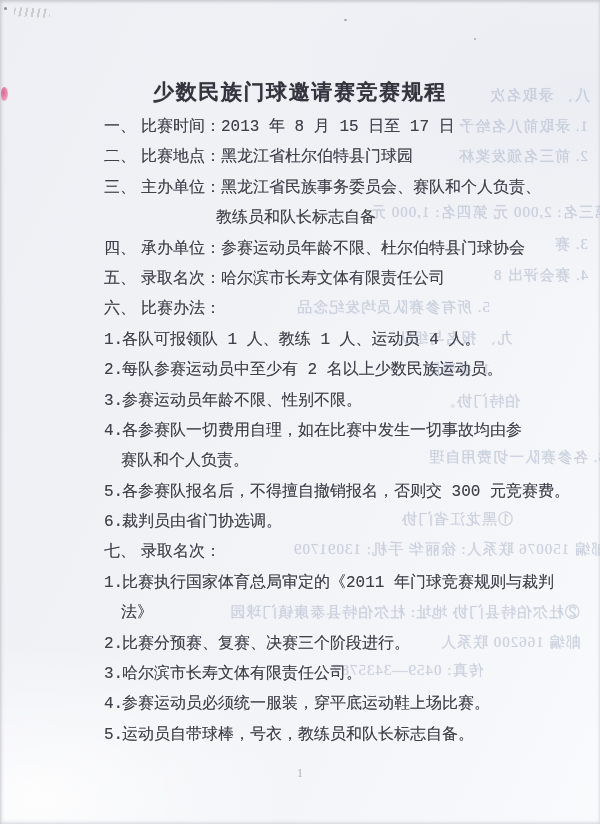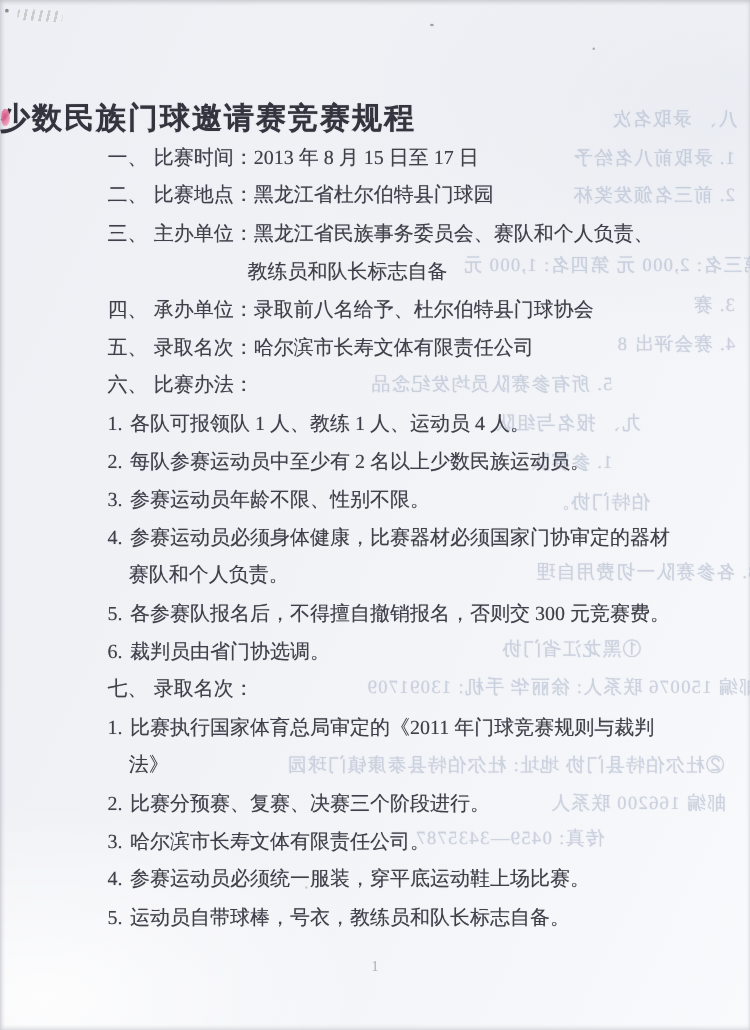--- a/index.html
+++ b/index.html
@@ -8,25 +8,25 @@
     margin:0 auto;
     background:
       radial-gradient(ellipse 420px 260px at 6% 97%, rgba(255,255,255,0.85) 0%, rgba(255,255,255,0) 60%),
       radial-gradient(ellipse 500px 300px at 96% 10%, rgba(226,230,238,0.55) 0%, rgba(226,230,238,0) 70%),
       linear-gradient(115deg, #edeff4 0%, #f1f2f6 40%, #f5f6f9 75%, #f9fafc 100%);
     box-shadow: inset 0 2px 3px rgba(170,173,180,0.45), inset 2px 0 3px rgba(190,193,200,0.35), inset 0 -2px 3px rgba(190,193,200,0.35);
     font-family:"Liberation Serif","DejaVu Serif",serif;
   }
   .title {
     position:absolute; top:78px; left:0; right:0; margin:0;
-    font-size:24px; font-weight:700;
+    text-align:center; font-size:21px; font-weight:700;
     letter-spacing:1.6px; color:#33343d;
     text-shadow:0 0 0.7px rgba(51,52,61,0.5);
   }
-  .body-lines { position:absolute; top:112px; left:86px; width:460px; }
+  .body-lines { position:absolute; top:112px; left:104px; width:460px;font-family:Liberation Mono, monospace; }
   .line {
     height:30.4px; line-height:30.4px; font-size:16px;
     color:#3f404a; white-space:nowrap;
     text-shadow:0 0 0.6px rgba(63,64,74,0.45);
   }
   .line .num { display:inline-block; }
   .line.cn .num { width:37px; }
   .line.ar .num { width:18px; }
   .line.cont { padding-left:17px; }
   .line.cont-deep { padding-left:112px; }
@@ -83,27 +83,27 @@
       <div class="bleed-line" style="top: 661px; right: 117px;">传真: 0459—3435787</div>
     </div>
 
   <h1 class="title">少数民族门球邀请赛竞赛规程</h1>
 
   <div class="body-lines">
       <div class="line cn"><span class="num">一、</span><span class="txt">比赛时间：2013 年 8 月 15 日至 17 日</span></div>
       <div class="line cn"><span class="num">二、</span><span class="txt">比赛地点：黑龙江省杜尔伯特县门球园</span></div>
       <div class="line cn"><span class="num">三、</span><span class="txt">主办单位：黑龙江省民族事务委员会、赛队和个人负责、</span></div>
       <div class="line cont-deep"><span class="txt">教练员和队长标志自备</span></div>
-      <div class="line cn"><span class="num">四、</span><span class="txt">承办单位：录取前八名给予、杜尔伯特县门球协会</span></div>
+      <div class="line cn"><span class="num">四、</span><span class="txt">承办单位：参赛运动员年龄不限、杜尔伯特县门球协会</span></div>
       <div class="line cn"><span class="num">五、</span><span class="txt">录取名次：哈尔滨市长寿文体有限责任公司</span></div>
       <div class="line cn"><span class="num">六、</span><span class="txt">比赛办法：</span></div>
       <div class="line ar"><span class="num">1.</span><span class="txt">各队可报领队 1 人、教练 1 人、运动员 4 人。</span></div>
       <div class="line ar"><span class="num">2.</span><span class="txt">每队参赛运动员中至少有 2 名以上少数民族运动员。</span></div>
       <div class="line ar"><span class="num">3.</span><span class="txt">参赛运动员年龄不限、性别不限。</span></div>
-      <div class="line ar"><span class="num">4.</span><span class="txt">参赛运动员必须身体健康，比赛器材必须国家门协审定的器材</span></div>
+      <div class="line ar"><span class="num">4.</span><span class="txt">各参赛队一切费用自理，如在比赛中发生一切事故均由参</span></div>
       <div class="line cont"><span class="txt">赛队和个人负责。</span></div>
       <div class="line ar"><span class="num">5.</span><span class="txt">各参赛队报名后，不得擅自撤销报名，否则交 300 元竞赛费。</span></div>
       <div class="line ar"><span class="num">6.</span><span class="txt">裁判员由省门协选调。</span></div>
       <div class="line cn"><span class="num">七、</span><span class="txt">录取名次：</span></div>
       <div class="line ar"><span class="num">1.</span><span class="txt">比赛执行国家体育总局审定的《2011 年门球竞赛规则与裁判</span></div>
       <div class="line cont"><span class="txt">法》</span></div>
       <div class="line ar"><span class="num">2.</span><span class="txt">比赛分预赛、复赛、决赛三个阶段进行。</span></div>
       <div class="line ar"><span class="num">3.</span><span class="txt">哈尔滨市长寿文体有限责任公司。</span></div>
       <div class="line ar"><span class="num">4.</span><span class="txt">参赛运动员必须统一服装，穿平底运动鞋上场比赛。</span></div>
       <div class="line ar"><span class="num">5.</span><span class="txt">运动员自带球棒，号衣，教练员和队长标志自备。</span></div>

